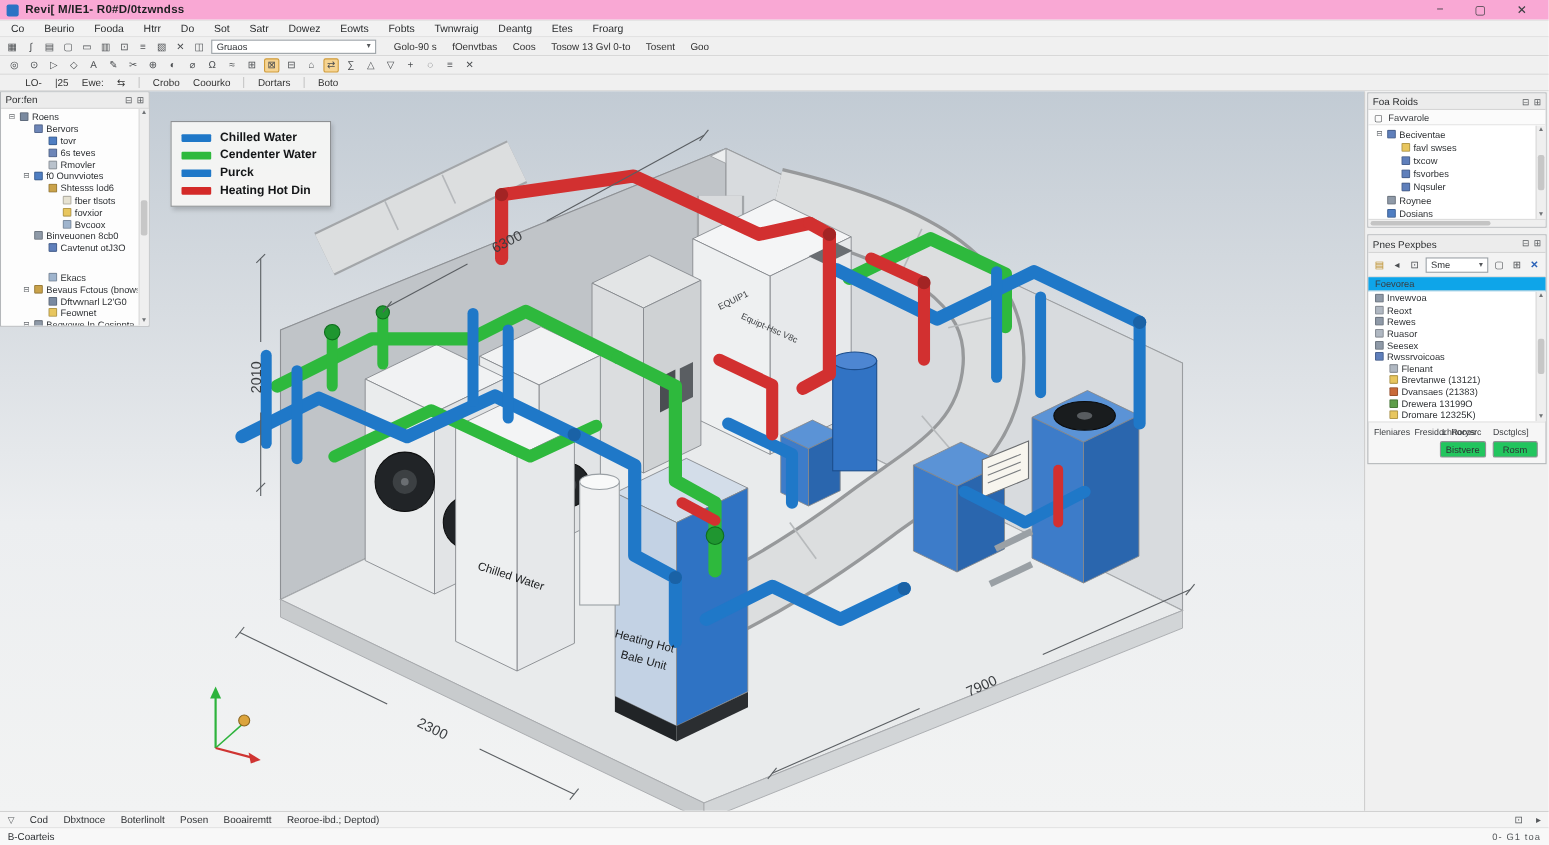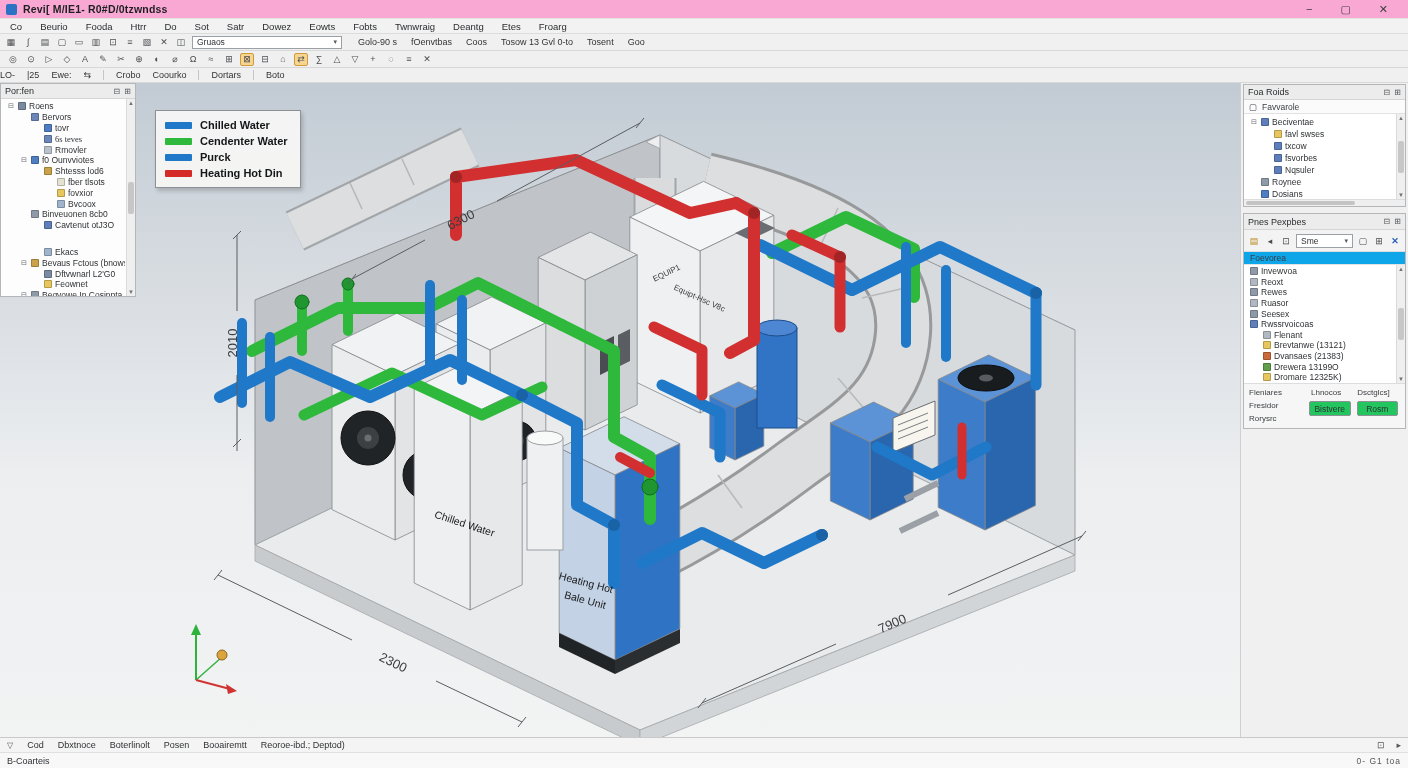--- a/index.html
+++ b/index.html
@@ -20,21 +20,21 @@
   
   .toolbar{background:#f0f0f0;border-bottom:1px solid #d8d8d8;display:flex;align-items:center;color:#333;flex:none}
   .tb1{height:17px;gap:4px;padding:0 4px;font-size:9px}
   .tb-icons{display:flex;gap:3px}
   .tbtn{width:14px;height:13px;display:flex;align-items:center;justify-content:center;font-size:9px;color:#4a4d50;border:1px solid transparent;border-radius:2px}
   .tbtn.hl{background:#f6d492;border-color:#cf9b3a}
   .combo{width:150px;height:13px;background:#fff;border:1px solid #9aa0a5;display:flex;align-items:center;justify-content:space-between;padding:0 4px;font-size:8.5px;color:#2e3134}
   .combo .arr{font-size:7px;color:#55585b}
   .tb-texts{display:flex;gap:14px;margin-left:12px;font-size:9px;color:#333}
   .tb2{height:17px;gap:4px;padding:0 6px}
-  .tb3{height:15px;gap:12px;padding:0 0;font-size:9px}
+  .tb3{height:15px;gap:12px;padding:0 23px;font-size:9px}
   .tb3 .tb-text.sep{border-right:1px solid #c6c6c6;padding-right:12px}
 
   
   .workspace{position:relative;height:654px;flex:none}
   .canvas{position:absolute;left:0;top:0;width:1240px;height:654px;background:linear-gradient(180deg,#c2cbd4 0%,#d7dce1 30%,#eceef0 60%,#f2f3f3 100%);overflow:hidden}
   .canvas svg{position:absolute;left:0;top:0}
 
   
   .legend{position:absolute;left:155px;top:27px;background:rgba(246,246,244,.95);border:1px solid #8e9194;box-shadow:2px 3px 4px rgba(0,0,0,.18);padding:8px 12px 8px 9px;display:flex;flex-direction:column;gap:4px}
   .lg-row{display:flex;align-items:center;gap:8px}
@@ -63,21 +63,21 @@
   .p2{margin-top:6px}
   .p2head{height:16px}
   .p2toolbar{height:22px;display:flex;align-items:center;gap:3px;padding:0 3px;background:#f3f3f3;border-bottom:1px solid #ddd}
   .p2toolbar .combo{width:64px;height:14px}
   .p2toolbar .tbtn.amber{color:#b98a22}
   .p2toolbar .tbtn.blue{color:#2a62b8;font-weight:700}
   .sectionrow{height:13px;display:flex;align-items:center;padding:0 6px;font-size:8.5px;color:#3a3d40;background:#0ea5e9;border-bottom:1px solid #e3e3e3}
   .p2list{height:118px;background:#fff;position:relative;padding:1px 11px 0 2px;overflow:hidden}
   .p2row{height:10.6px}
   .p2foot{padding:4px 5px 5px;display:grid;grid-template-columns:56px 1fr;gap:2px;font-size:8px;color:#3a3d40;border-top:1px solid #ddd}
-  .fl-left{display:flex;flex-direction:column;gap:4px}
+  .fl-left{display:flex;flex-direction:row;gap:4px}
   .collabels{display:flex;gap:16px;margin-bottom:4px;padding-left:4px}
   .btns{display:flex;gap:6px;padding:0 2px}
   .btn{flex:1;height:15px;background:#22c55e;border:1px solid #8e9194;border-radius:2px;display:flex;align-items:center;justify-content:center;font-size:8.5px;color:#2e3134}
 
   
   .statusbar{height:31px;border-top:1px solid #c9c9c9;background:#f4f4f4;font-size:9px;color:#2e3134;flex:none}
   .sb1{height:15px;display:flex;align-items:center;gap:14px;padding:0 7px;border-bottom:1px solid #e0e0e0}
   .sb-icon{color:#55585b;font-size:8px}
   .sb1-right{margin-left:auto;display:flex;gap:12px;align-items:center;color:#55585b}
   .sb2{height:16px;display:flex;align-items:center;padding:0 7px;background:#f8f8f8}
@@ -435,21 +435,21 @@
               <span class="t-ic" style="background: rgb(109, 134, 184);"></span>
               <span>Bervors</span>
             </div>
 
             <div class="tree-row" style="padding-left: 30px;">
               <span class="t-exp"></span>
               <span class="t-ic" style="background: rgb(79, 126, 194);"></span>
               <span>tovr</span>
             </div>
 
-            <div class="tree-row" style="padding-left: 30px; font-family: Liberation Serif, serif;">
+            <div class="tree-row" style="padding-left: 30px;">
               <span class="t-exp"></span>
               <span class="t-ic" style="background: rgb(109, 134, 184);"></span>
               <span>6s teves</span>
             </div>
 
             <div class="tree-row" style="padding-left: 30px;">
               <span class="t-exp"></span>
               <span class="t-ic" style="background: rgb(185, 194, 204);"></span>
               <span>Rmovler</span>
             </div>

